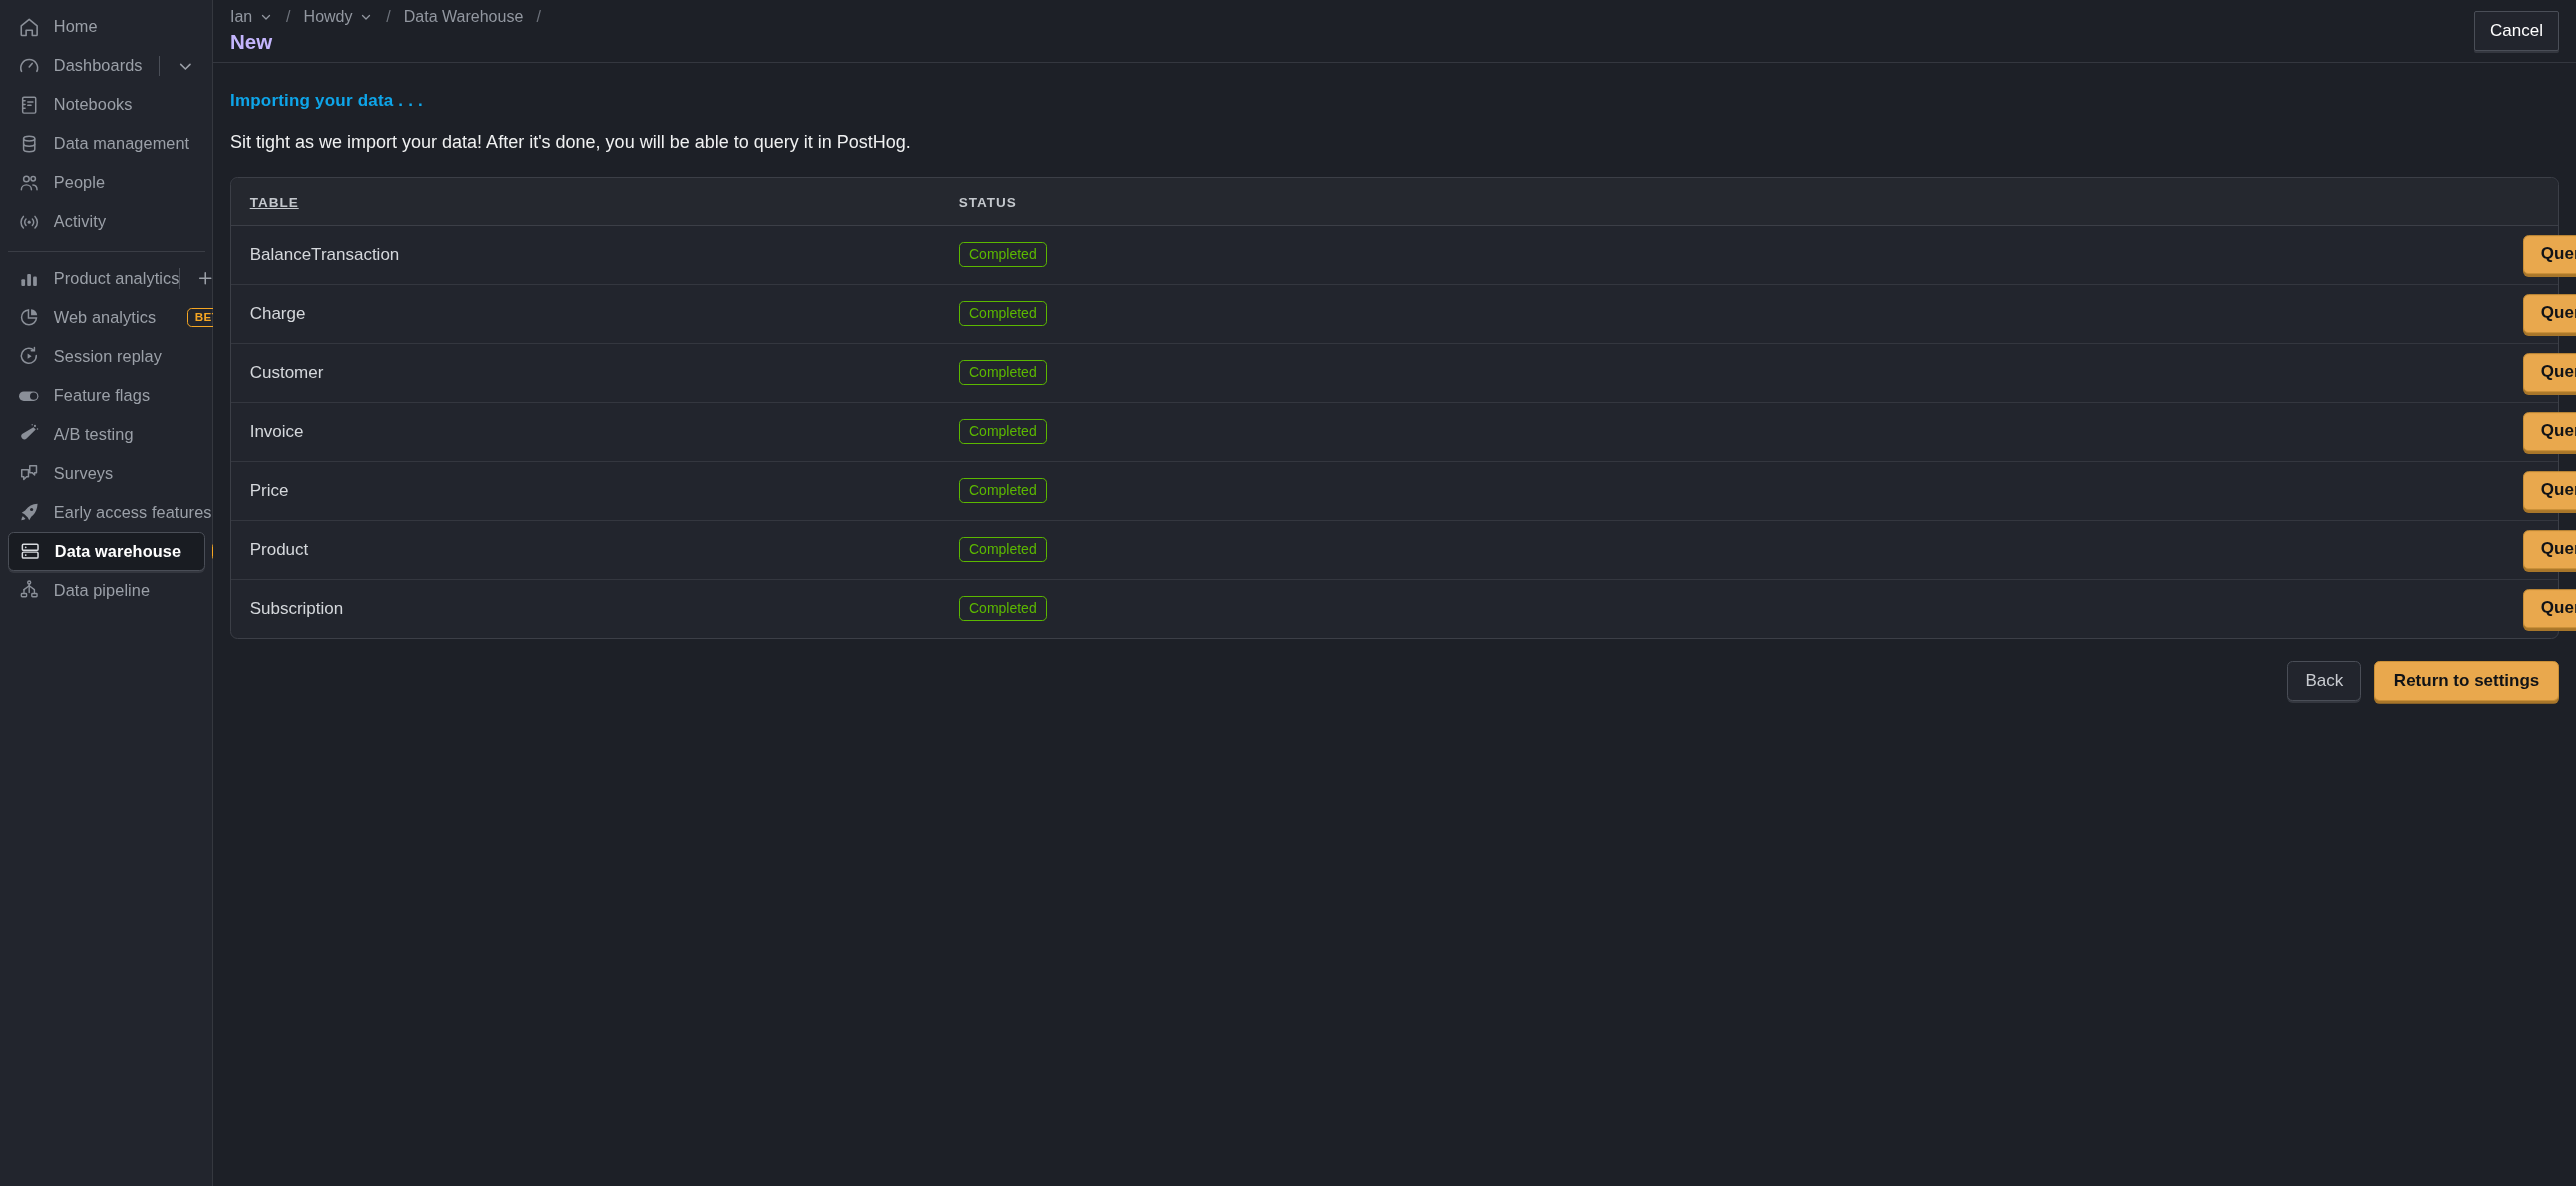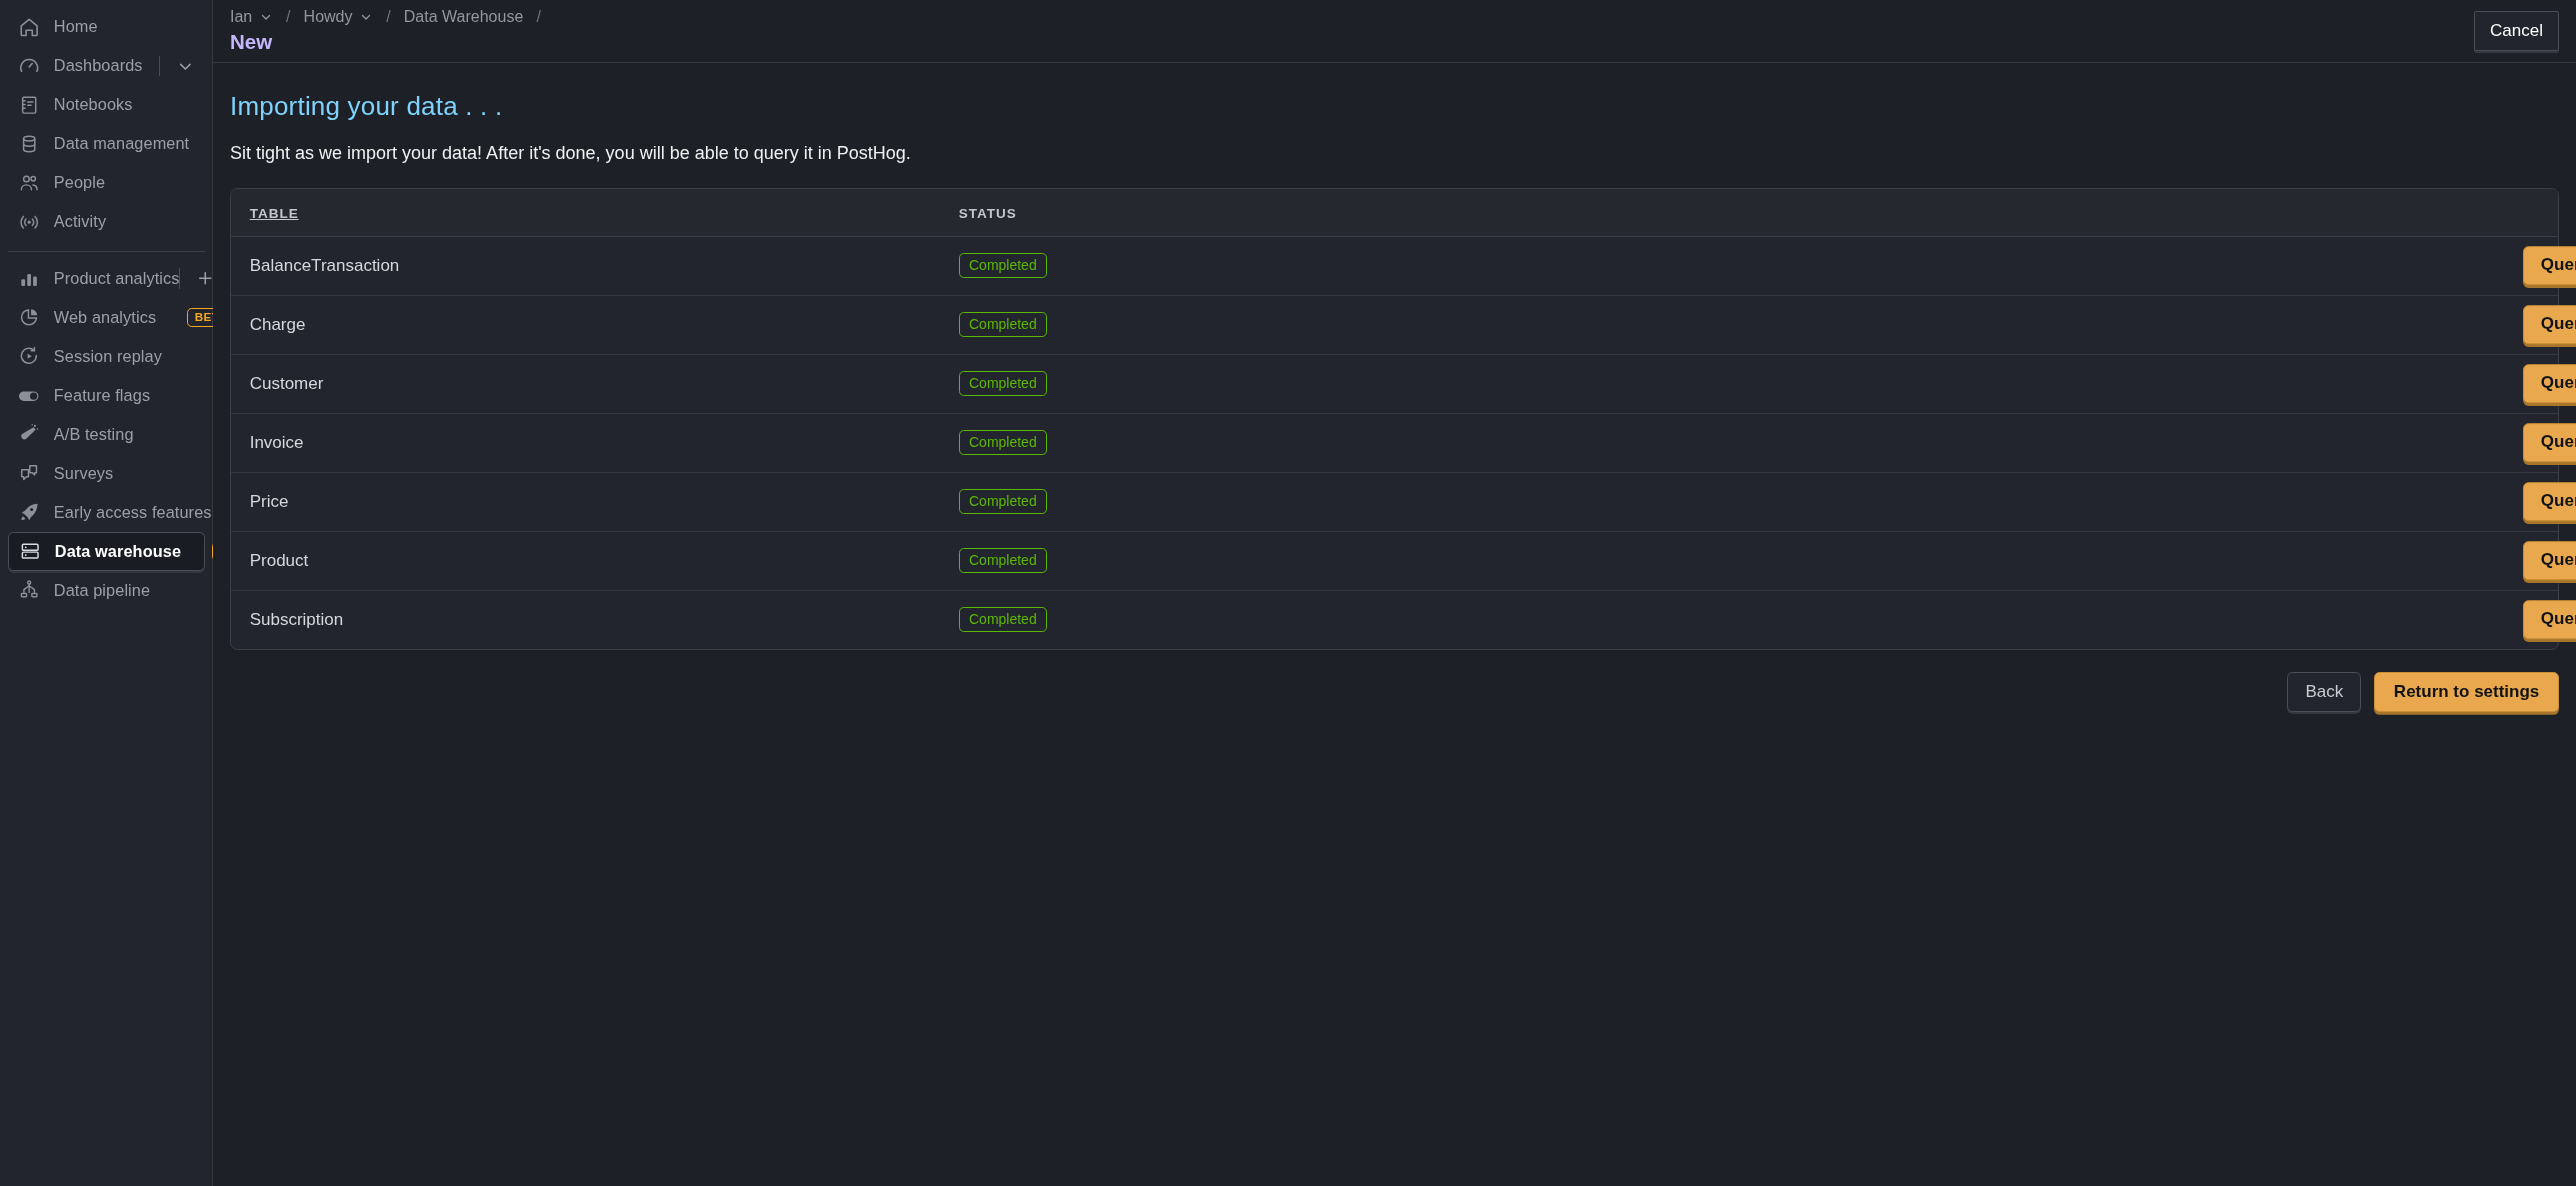--- a/index.html
+++ b/index.html
@@ -98,21 +98,21 @@
     border: 0.9px solid #4a4e57;
     box-shadow: 0 1.9px 0 0 #34373f;
     border-radius: 2px;
     color:#ffffff;
     font-size:17px;
     padding: 8.4px 15px 9.3px 15px;
     cursor:pointer;
     font-family:"Liberation Sans", sans-serif;
   }
   .content { padding: 28px 17px 0 17px; }
-  .h-import { font-size: 26px; font-weight:normal; color:#7dd3fc; letter-spacing:0.2px;}
+  .h-import { font-size: 17px; font-weight:bold; color:#0ea5e9; letter-spacing:0.2px;}
   .p-sub { font-size: 18px; color:#f0f1f2; margin-top: 20.5px; }
 
   .table-wrap {
     margin-top: 24px;
     border: 0.9px solid #3c3f47;
     border-radius: 7.5px;
     background: #22252d;
     overflow: visible;
     position: relative;
   }

